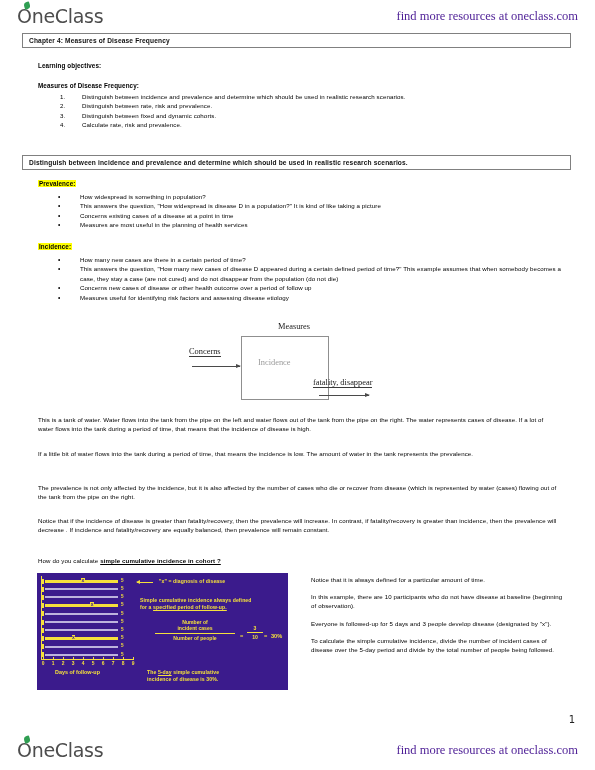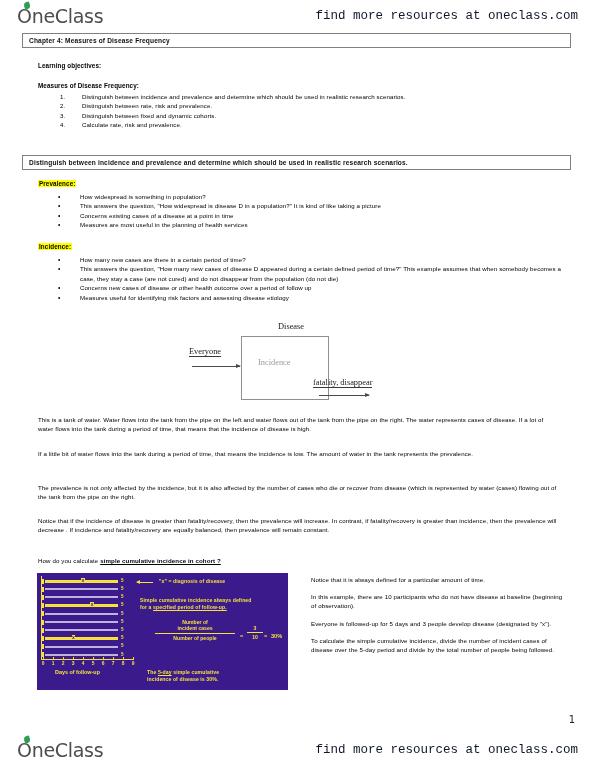--- a/index.html
+++ b/index.html
@@ -22,22 +22,22 @@
     white-space:nowrap;
   }
   .logo .leaf{
     position:absolute;left:6.5px;top:-4.5px;width:6px;height:7px;
     background:#2f9e52;
     border-radius:60% 10% 55% 10%;
     transform:rotate(-18deg);
   }
   .tagline{
     position:absolute;right:17px;
-    font-family:Liberation Mono, monospace;
-    font-size:12.5px;color:#0f172a;white-space:nowrap;
+    font-family:Liberation Serif, serif;
+    font-size:12.5px;color:#4c1d95;white-space:nowrap;
   }
   .brand-top .tagline{top:7px;}
   .brand-bottom .tagline{top:7px;}
 
   .pagenum{
     position:absolute;right:20px;top:714px;
     font-family:"DejaVu Sans",sans-serif;font-size:10px;color:#222;
   }
 
   
@@ -205,28 +205,28 @@
         <span class="body">Concerns new cases of disease or other health outcome over a period of follow up</span>
       </div>
       <div class="li bul">
         <span class="mark">•</span>
         <span class="body">Measures useful for identifying risk factors and assessing disease etiology</span>
       </div>
     </div>
 
   <div id="tank-diagram">
 
-    <div class="dg-label" style="left:92px;top:0px;">Disease</div>
+    <div class="dg-label" style="left:92px;top:0px;">Measures</div>
 
     <div class="dg-line" style="left:55px;top:14px;width:88px;height:1px;"></div>
     <div class="dg-line" style="left:55px;top:14px;width:1px;height:64px;"></div>
     <div class="dg-line" style="left:142px;top:14px;width:1px;height:64px;"></div>
     <div class="dg-line" style="left:55px;top:77px;width:88px;height:1px;"></div>
 
-    <div class="dg-label dg-ul" style="left:3px;top:25px;">Everyone</div>
+    <div class="dg-label dg-ul" style="left:3px;top:25px;">Concerns</div>
     <div class="dg-arrow" style="left:6px;top:44px;width:48px;"></div>
 
     <div class="dg-label grey" style="left:72px;top:36px;">Incidence</div>
 
     <div class="dg-label dg-ul" style="left:127px;top:56px;">fatality, disappear</div>
     <div class="dg-arrow" style="left:133px;top:73px;width:50px;"></div>
   </div>
 
   <div class="txt" style="top:416px;">This is a tank of water.  Water flows into the tank from the pipe on the left and water flows out of the tank from the pipe on the right. The water represents cases of disease. If a lot of water flows into the tank during a period of time, that means that the incidence of disease is high.</div>
   <div class="txt" style="top:450px;">If a little bit of water flows into the tank during a period of time, that means the incidence is low. The amount of water in the tank represents the prevalence.</div>

